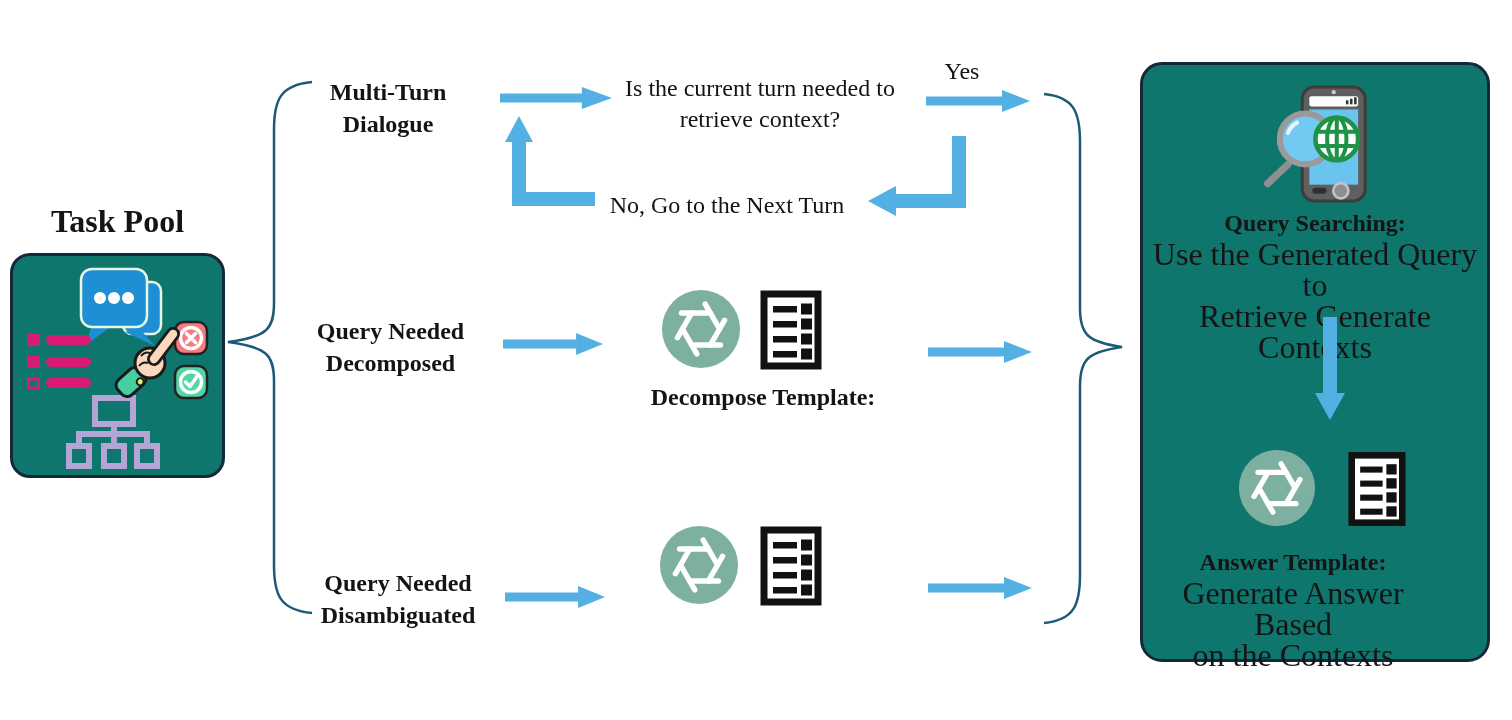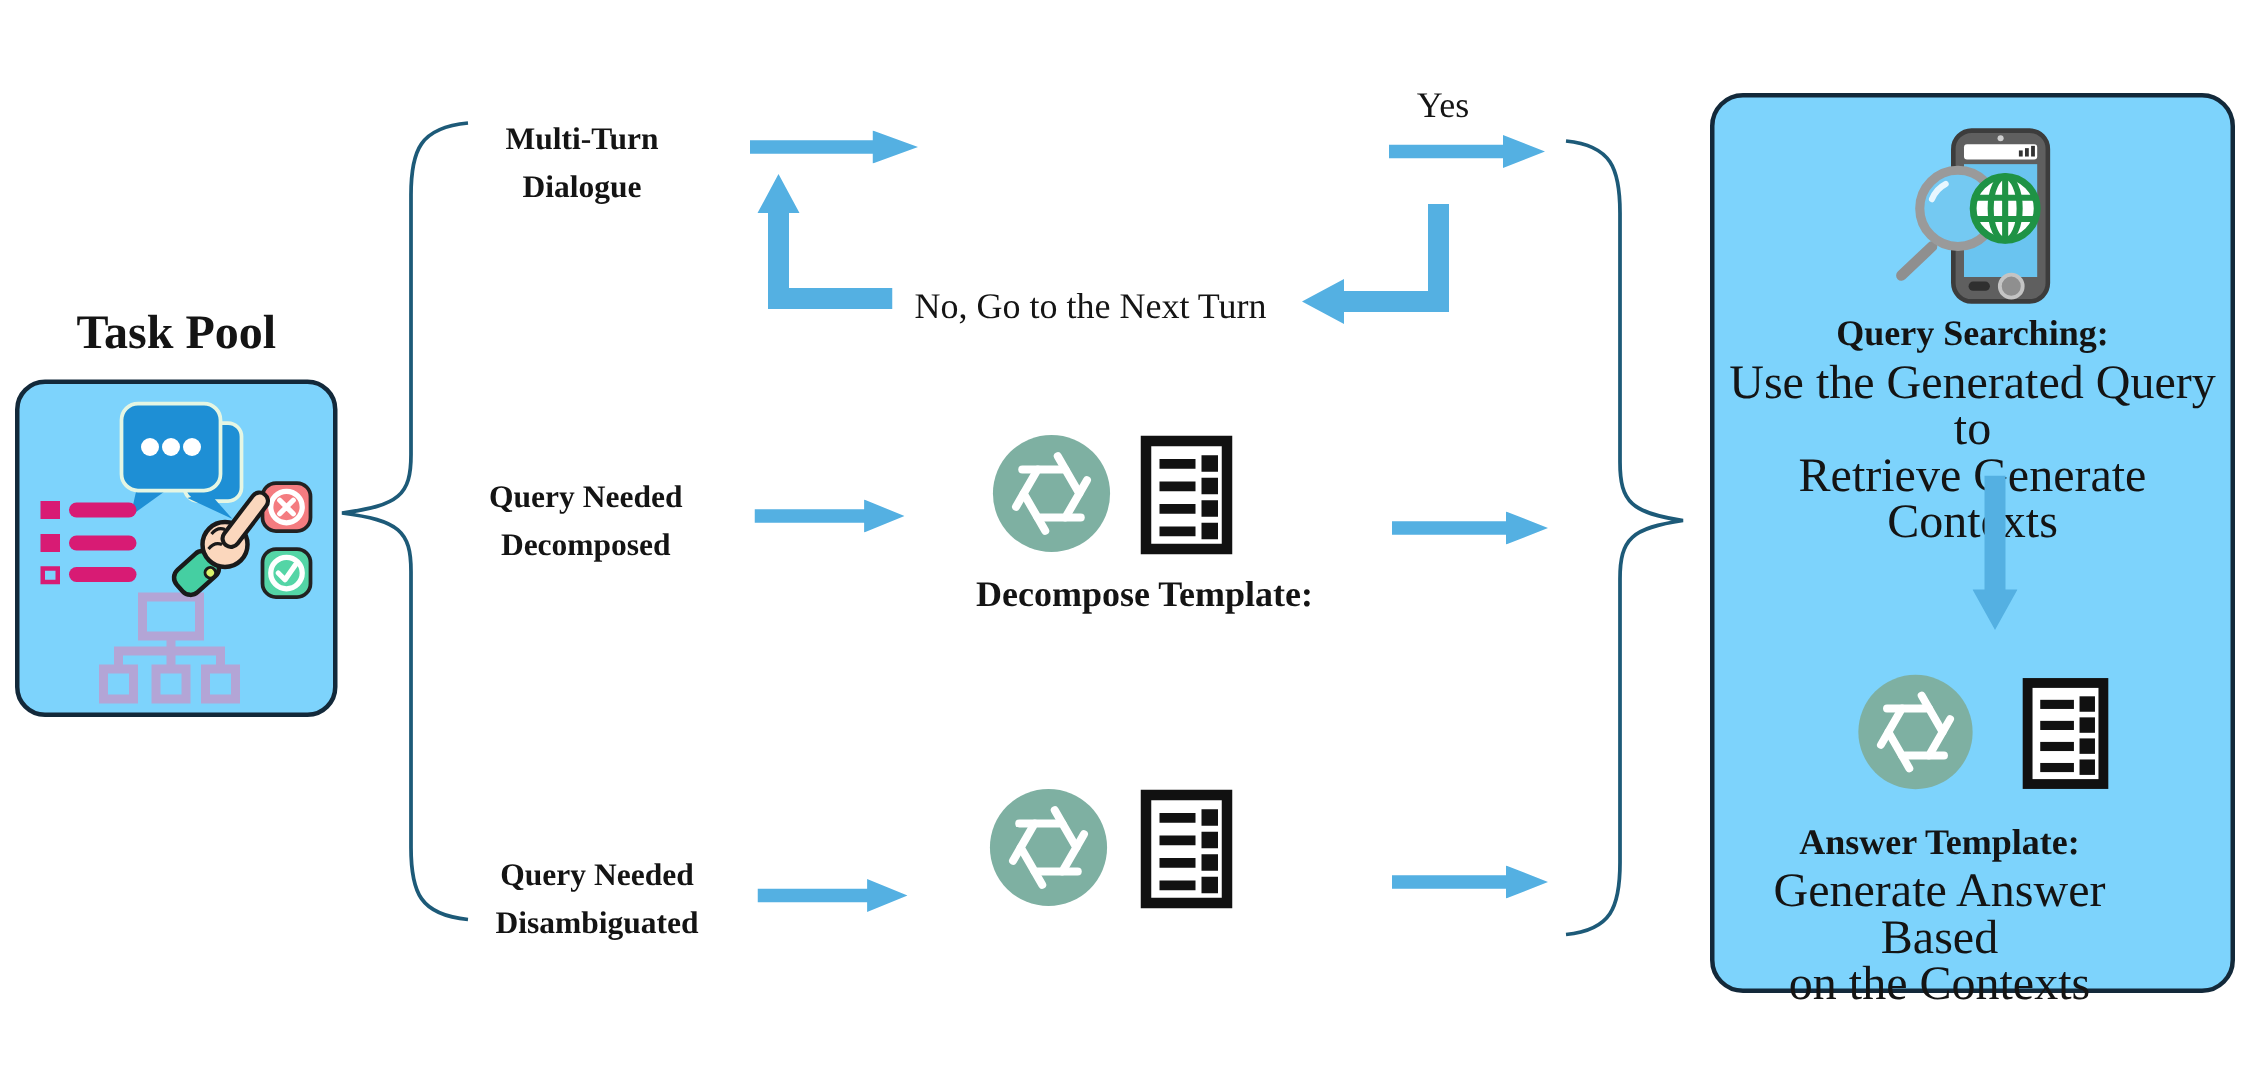--- a/index.html
+++ b/index.html
@@ -1,23 +1,23 @@
 <!DOCTYPE html>
 <html><head>
 <meta charset="utf-8">
 <style>
   html,body{margin:0;padding:0;background:#ffffff;}
   .stage{position:relative;width:1512px;height:720px;background:#ffffff;overflow:hidden;
          font-family:"Liberation Serif","DejaVu Serif",serif;color:#141414;}
   .abs{position:absolute;}
-  .lbl{font-weight:bold;font-size:21px;line-height:32px;text-align:center;}
+  .lbl{font-weight:bold;font-size:24px;line-height:32px;text-align:center;}
   .txt{font-size:24px;line-height:31px;text-align:center;}
   .cap-title{font-weight:bold;font-size:24px;line-height:31px;text-align:center;}
   .cap-sub{font-size:32px;line-height:31px;text-align:center;}
-  .panel{background:#7dd3fc;border:3px solid #13293a;border-radius:22px;box-sizing:border-box;}
+  .panel{background:#0f766e;border:3px solid #13293a;border-radius:22px;box-sizing:border-box;}
   svg{display:block;}
 </style>
 </head>
 <body>
 
 <div class="stage">
 
   <svg width="0" height="0" style="position:absolute" aria-hidden="true">
     <defs>
       <g id="gpt-mark">
@@ -116,20 +116,24 @@
 
   <div class="abs lbl" style="left:293px;top:76px;width:190px;">
     <div>Multi-Turn</div>
     <div>Dialogue</div>
   </div>
 
   <svg class="abs" style="left:500px;top:87px;" width="112" height="22" viewBox="0 0 104 22" preserveAspectRatio="none">
       <use href="#h-arrow"></use>
     </svg>
 
+  <div class="abs txt" style="left:600px;top:73px;width:320px;">
+    <div>Is the current turn needed to</div>
+    <div>retrieve context?</div>
+  </div>
 
   <div class="abs txt" style="left:930px;top:56px;width:64px;">Yes</div>
 
   <svg class="abs" style="left:926px;top:90px;" width="104" height="22" viewBox="0 0 104 22">
       <use href="#h-arrow"></use>
     </svg>
 
   <svg class="abs" style="left:868px;top:136px;" width="100" height="80" viewBox="0 0 100 80">
     <polygon points="84,0 98,0 98,72 28,72 28,80 0,65 28,50 28,58 84,58" fill="#54b0e2"></polygon>
   </svg>

